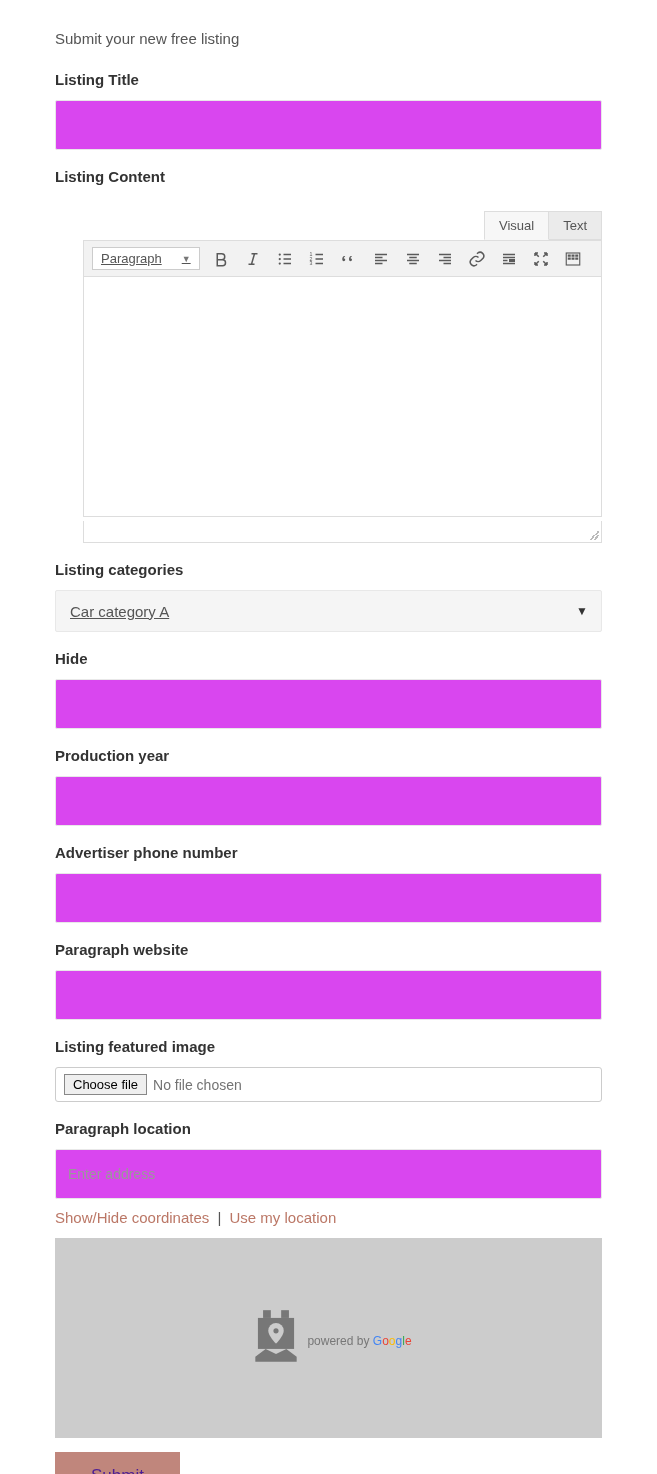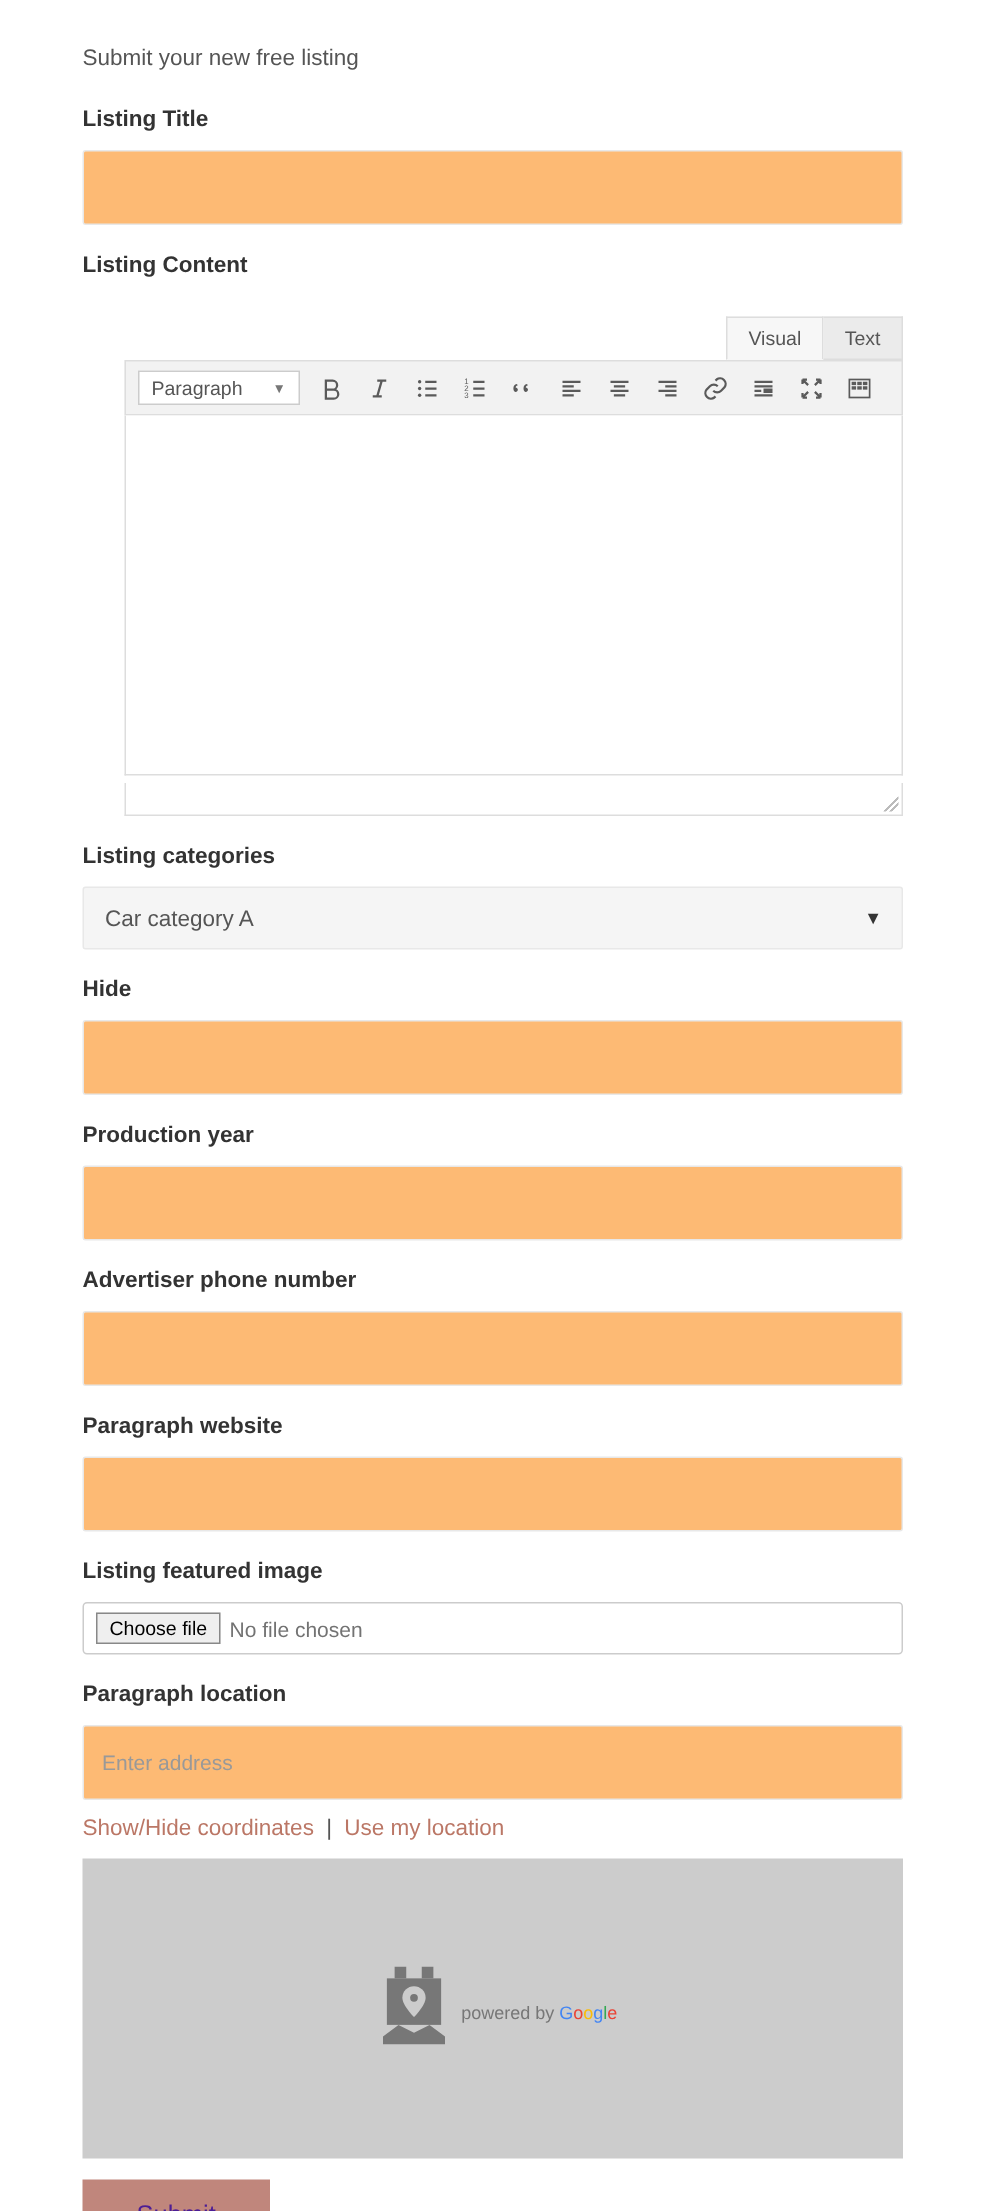--- a/index.html
+++ b/index.html
@@ -19,21 +19,21 @@
   .field-label {
     font-size: 15px;
     font-weight: 600;
     color: #333;
     margin-bottom: 12px;
     margin-top: 18px;
   }
   .text-input {
     width: 100%;
     height: 50px;
-    background: #fdba74;
+    background: #d946ef;
     border: 1px solid #e8e8e8;
     border-radius: 2px;
     padding: 0 12px;
     font-size: 14px;
     color: #333;
   }
   .text-input::placeholder { color: #999; }
 
   
   .editor-wrap { margin-top: 26px; padding-left: 28px; }
@@ -65,20 +65,21 @@
   }
   .paragraph-select {
     display: flex;
     align-items: center;
     background: #fff;
     border: 1px solid #ccc;
     padding: 3px 8px;
     font-size: 13px;
     color: #555;
     gap: 20px;
+    text-decoration: underline;
   }
   .paragraph-select .arrow { font-size: 9px; color: #777; }
   .tb-btn {
     width: 22px;
     height: 22px;
     display: flex;
     align-items: center;
     justify-content: center;
     color: #5a5a5a;
     cursor: pointer;
@@ -121,20 +122,21 @@
     width: 100%;
     height: 42px;
     background: #f5f5f5;
     border: 1px solid #e8e8e8;
     border-radius: 2px;
     padding: 0 14px;
     font-size: 15px;
     color: #555;
     display: flex;
     align-items: center;
+    text-decoration: underline;
   }
   .select-arrow {
     position: absolute;
     right: 14px;
     top: 50%;
     transform: translateY(-50%);
     font-size: 12px;
     color: #333;
     pointer-events: none;
   }

